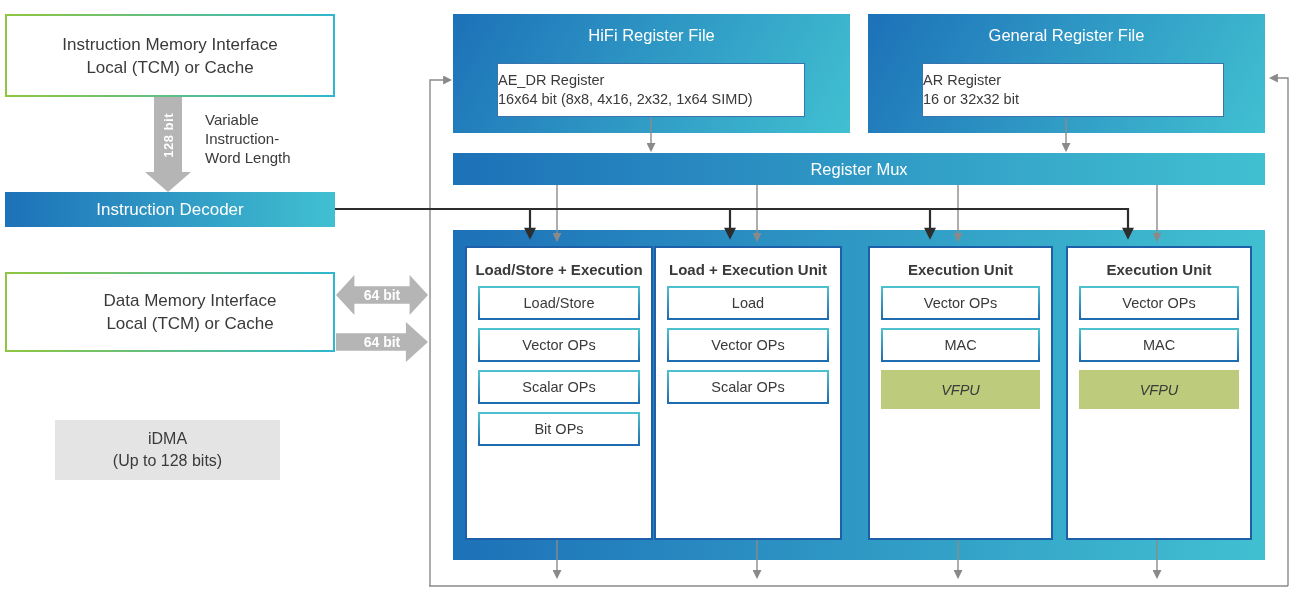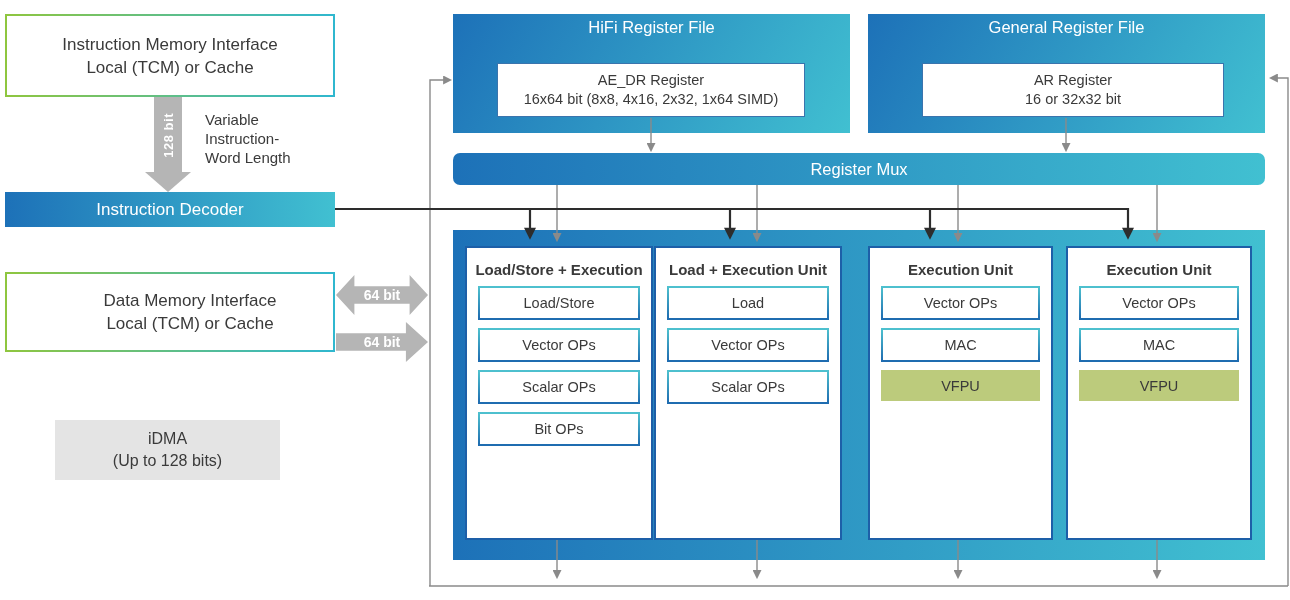--- a/index.html
+++ b/index.html
@@ -23,61 +23,61 @@
     border-left:23px solid transparent;border-right:23px solid transparent;
     border-top:20px solid var(--arrow-gray);}
   #bus128-label{writing-mode:vertical-rl;transform:rotate(180deg);
     color:#fff;font-size:13px;font-weight:bold;letter-spacing:.5px;}
 
   #variable-note{left:205px;top:110px;font-size:15px;line-height:19px;}
 
   .grad-bar{background:linear-gradient(90deg,var(--gradient-blue-start),var(--gradient-blue-end));
     color:#fff;display:flex;align-items:center;justify-content:center;}
   #decoder{left:5px;top:192px;width:330px;height:35px;font-size:17px;}
-  #mux{left:453px;top:153px;width:812px;height:32px;font-size:16.5px;border-radius:7px;}
+  #mux{left:453px;top:153px;width:812px;height:32px;font-size:16.5px;}
 
   
   .bus64{width:92px;height:40px;background:var(--arrow-gray);
     display:flex;align-items:center;justify-content:center;
     color:#fff;font-size:14px;font-weight:bold;}
   #bus64-top{left:336px;top:275px;
     clip-path:polygon(0% 50%,20% 0%,20% 28%,80% 28%,80% 0%,100% 50%,80% 100%,80% 72%,20% 72%,20% 100%);}
   #bus64-bottom{left:336px;top:322px;
     clip-path:polygon(0% 28%,76% 28%,76% 0%,100% 50%,76% 100%,76% 72%,0% 72%);}
 
   #idma{left:55px;top:420px;width:225px;height:60px;background:var(--idma-gray);
     display:flex;flex-direction:column;align-items:center;justify-content:center;
     font-size:16px;line-height:22px;}
 
   
   .regfile{background:linear-gradient(120deg,var(--gradient-blue-start),var(--gradient-blue-end));}
   #hifi{left:453px;top:14px;width:397px;height:119px;}
   #general{left:868px;top:14px;width:397px;height:119px;}
-  .regfile-title{margin-top:4px;text-align:center;color:#fff;font-size:16.5px;}
+  .regfile-title{margin-top:12px;text-align:center;color:#fff;font-size:16.5px;}
   .reg-inner{background:#fff;border:1px solid #3a74ad;
-    display:flex;flex-direction:column;align-items:center;justify-content:center;
+    display:flex;flex-direction:column;align-items:flex-start;justify-content:center;
     font-size:14.5px;line-height:19px;text-align:center;}
   #hifi .reg-inner{left:44px;top:49px;width:308px;height:54px;}
   #general .reg-inner{left:47px;top:49px;width:302px;height:54px;margin-left:7px;}
 
   
   #exec-container{left:453px;top:230px;width:812px;height:330px;
     background:linear-gradient(90deg,var(--gradient-blue-start),var(--gradient-blue-end));}
   .unit-card{position:absolute;top:16px;height:294px;background:#fff;
     border:2px solid var(--card-border);box-sizing:border-box;}
   #unit-0{left:12px;width:188px;}
   #unit-1{left:201px;width:188px;}
   #unit-2{left:415px;width:185px;}
   #unit-3{left:613px;width:186px;}
   .unit-title{margin:13px 4px 8px;text-align:center;font-size:15px;font-weight:bold;white-space:nowrap;}
   .op-box{margin:0 11px 8px;height:30px;border:2px solid;
     border-image:linear-gradient(180deg,#4ec1cf,#1e6bb0) 1;
     display:flex;align-items:center;justify-content:center;font-size:14.5px;}
-  .vfpu-box{margin:0 11px 8px;height:31px;background:var(--vfpu-olive);
-    display:flex;align-items:center;justify-content:center;font-size:14.5px;}
+  .vfpu-box{margin:0 11px 8px;height:39px;background:var(--vfpu-olive);
+    display:flex;align-items:center;justify-content:center;font-size:14.5px;font-style:italic;}
 
   
   #wires{left:0;top:0;width:1290px;height:600px;pointer-events:none;z-index:6;}
   .wire-gray{stroke:var(--line-gray);stroke-width:1.4;fill:none;}
   .wire-black{stroke:var(--line-black);stroke-width:2.2;fill:none;}
   .ah-gray-fill{fill:var(--line-gray);}
   .ah-black-fill{fill:var(--line-black);}
 </style>
 </head>
 <body>

